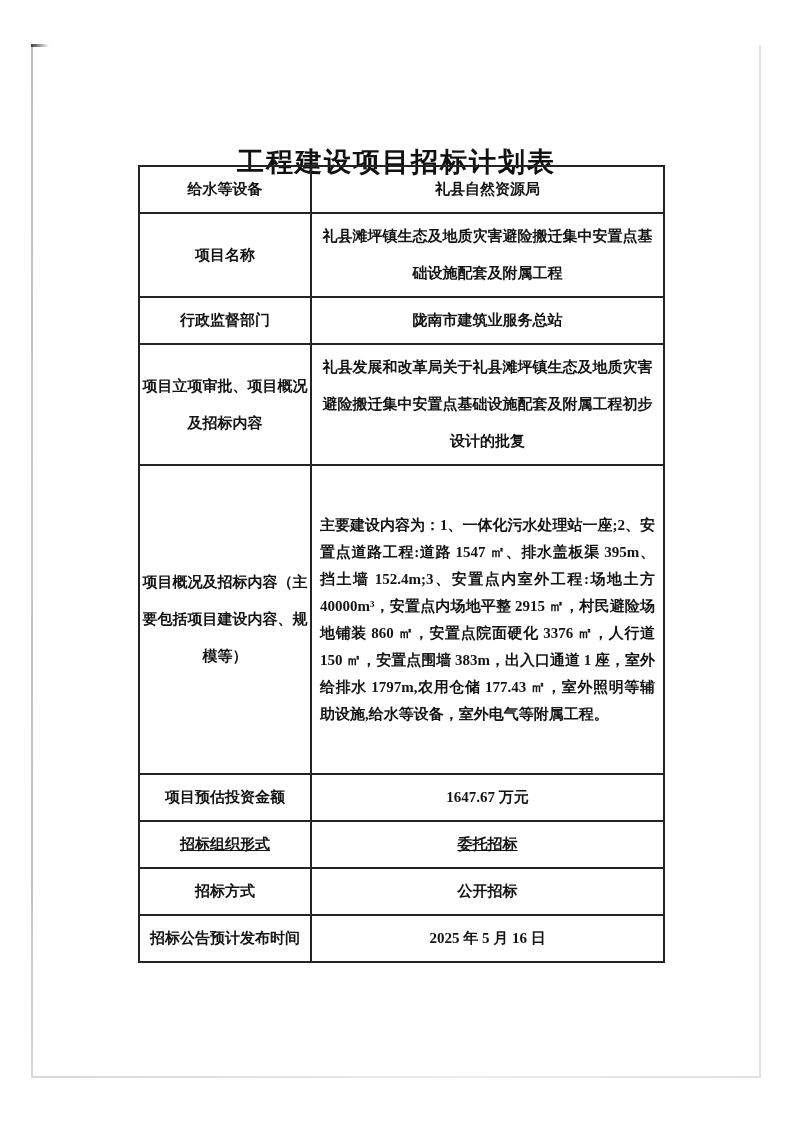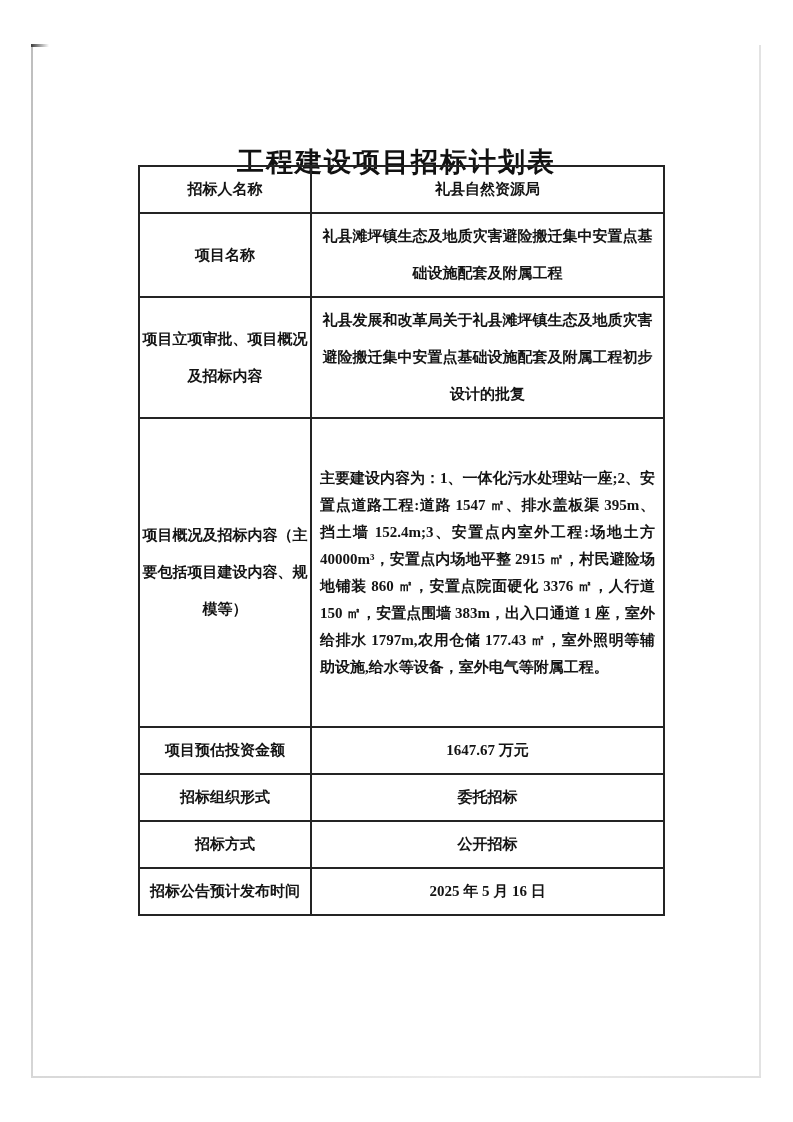--- a/index.html
+++ b/index.html
@@ -84,47 +84,51 @@
     padding: 2px 8px;
   }
 
   tr.r0  { height: 47px; }
   tr.r1  { height: 73px; }
   tr.r2  { height: 47px; }
   tr.r3  { height: 111px; }
   tr.r4  { height: 309px; }
   tr.r5  { height: 40px; }
   tr.r6  { height: 44px; }
-  tr.r7  { height: 42px; }
+  tr.r7  { height: 42px; text-decoration: underline; }
   tr.r8  { height: 40px; }
   tr.r9  { height: 44px; }
 </style>
 </head>
 <body>
 
 <div class="scan-left"></div>
 <div class="scan-topdash"></div>
 <div class="scan-right"></div>
 <div class="scan-bottom"></div>
 
 <h1 class="doc-title">工程建设项目招标计划表</h1>
 
 <table class="plan">
   <colgroup>
       <col class="c-label">
       <col class="c-value">
     </colgroup>
   <tbody>
     <tr class="r0">
-      <th>招标人名称</th>
+      <th>给水等设备</th>
       <td>礼县自然资源局</td>
     </tr>
     <tr class="r1">
       <th>项目名称</th>
       <td>礼县滩坪镇生态及地质灾害避险搬迁集中安置点基础设施配套及附属工程</td>
+    </tr>
+    <tr class="r2">
+      <th>行政监督部门</th>
+      <td>陇南市建筑业服务总站</td>
     </tr>
     <tr class="r3">
       <th>项目立项审批、项目概况及招标内容</th>
       <td>礼县发展和改革局关于礼县滩坪镇生态及地质灾害避险搬迁集中安置点基础设施配套及附属工程初步设计的批复</td>
     </tr>
     <tr class="r4">
       <th>项目概况及招标内容（主要包括项目建设内容、规模等）</th>
       <td class="paragraph">主要建设内容为：1、一体化污水处理站一座;2、安置点道路工程:道路 1547 ㎡、排水盖板渠 395m、挡土墙 152.4m;3、安置点内室外工程:场地土方 40000m³，安置点内场地平整 2915 ㎡，村民避险场地铺装 860 ㎡，安置点院面硬化 3376 ㎡，人行道 150 ㎡，安置点围墙 383m，出入口通道 1 座，室外给排水 1797m,农用仓储 177.43 ㎡，室外照明等辅助设施,给水等设备，室外电气等附属工程。</td>
     </tr>
     <tr class="r6">

